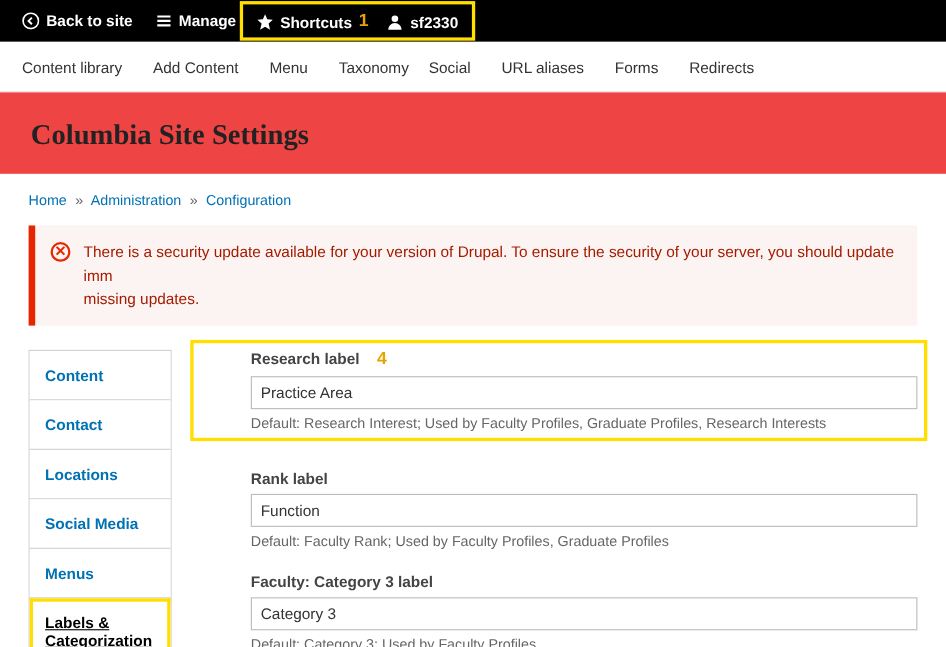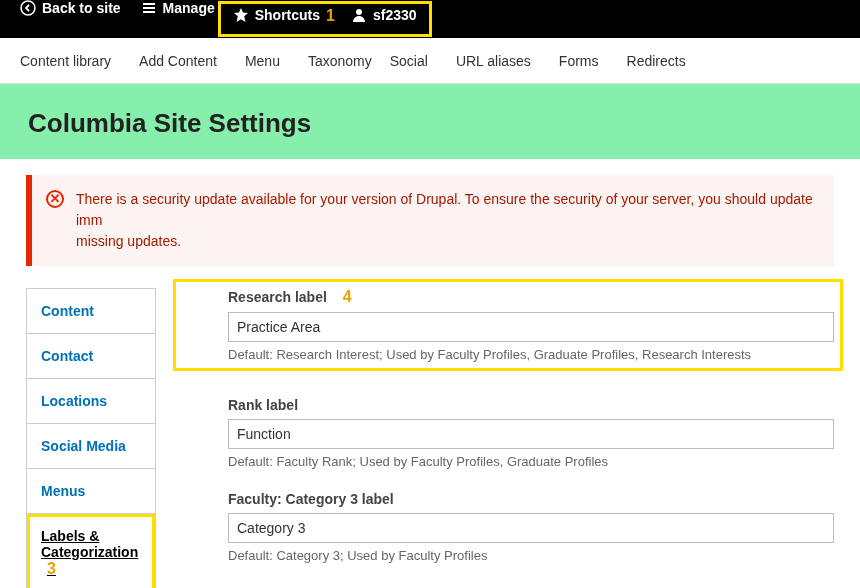--- a/index.html
+++ b/index.html
@@ -1,22 +1,22 @@
 <!DOCTYPE html>
 <html><head>
 <meta charset="utf-8">
 <style>
 * { box-sizing: border-box; margin: 0; padding: 0; }
 body { font-family: "Helvetica Neue", Arial, sans-serif; font-size: 14px; color: #333; background: #fff; width: 860px; }
 .toolbar { background: #000; color: #fff; height: 38px; display: flex; align-items: center; padding: 0 10px; }
-.toolbar-item { display: flex; align-items: flex-start; font-weight: bold; font-size: 14px; padding: 0 10px; cursor: pointer; height: 100%; }
+.toolbar-item { display: flex; align-items: center; font-weight: bold; font-size: 14px; padding: 0 10px; cursor: pointer; height: 100%; }
 .toolbar-icon { margin-right: 6px; display: inline-flex; align-items: center; }
 .admin-menu { background: #fff; border-bottom: 1px solid #ddd; height: 46px; display: flex; align-items: center; padding: 0 6px; }
 .admin-menu-item { padding: 0 14px; font-size: 14px; color: #333; cursor: pointer; height: 100%; display: flex; align-items: center; }
-.page-header-wrap { background: #86efac; padding: 24px 28px 20px; }
+.page-header-wrap { background: #ef4444; padding: 24px 28px 20px; font-family: Liberation Serif, serif; }
 .page-title { font-size: 26px; font-weight: bold; color: #222; }
 .content { padding: 16px 26px; }
 .breadcrumb { font-size: 13px; color: #444; margin-bottom: 16px; }
 .breadcrumb a { color: #0071b3; text-decoration: none; }
 .breadcrumb .sep { color: #666; margin: 0 4px; }
 .alert { border-left: 6px solid #e62600; background: #fcf4f2; padding: 14px 14px 14px 44px; position: relative; margin-bottom: 22px; color: #a51b00; font-size: 14px; line-height: 1.5; }
 .alert-icon { position: absolute; left: 14px; top: 15px; width: 18px; height: 18px; border: 2px solid #e62600; border-radius: 50%; display: flex; align-items: center; justify-content: center; color: #e62600; font-weight: bold; font-size: 13px; }
 .main-cols { display: flex; gap: 26px; align-items: flex-start; }
 .tabs { width: 236px; border: 1px solid #ccc; }
 .tab { border-bottom: 1px solid #ccc; padding: 14px 14px; font-size: 14px; font-weight: bold; color: #0071b3; cursor: pointer; background: #fff; }
@@ -86,20 +86,27 @@
   <div class="admin-menu-item">Forms</div>
   <div class="admin-menu-item">Redirects</div>
 </div>
 
 <div class="page-header-wrap">
   <h1 class="page-title">Columbia Site Settings</h1>
 </div>
 
 <div class="content">
 
+  <div class="breadcrumb">
+    <a href="#">Home</a>
+    <span class="sep">»</span>
+    <a href="#">Administration</a>
+    <span class="sep">»</span>
+    <a href="#">Configuration</a>
+  </div>
 
   <div class="alert">
     <span class="alert-icon">✕</span>
     <span>There is a security update available for your version of Drupal. To ensure the security of your server, you should update imm<br>missing updates.</span>
   </div>
 
   <div class="main-cols">
 
     <div class="tabs">
       <div class="tab">Content</div>

